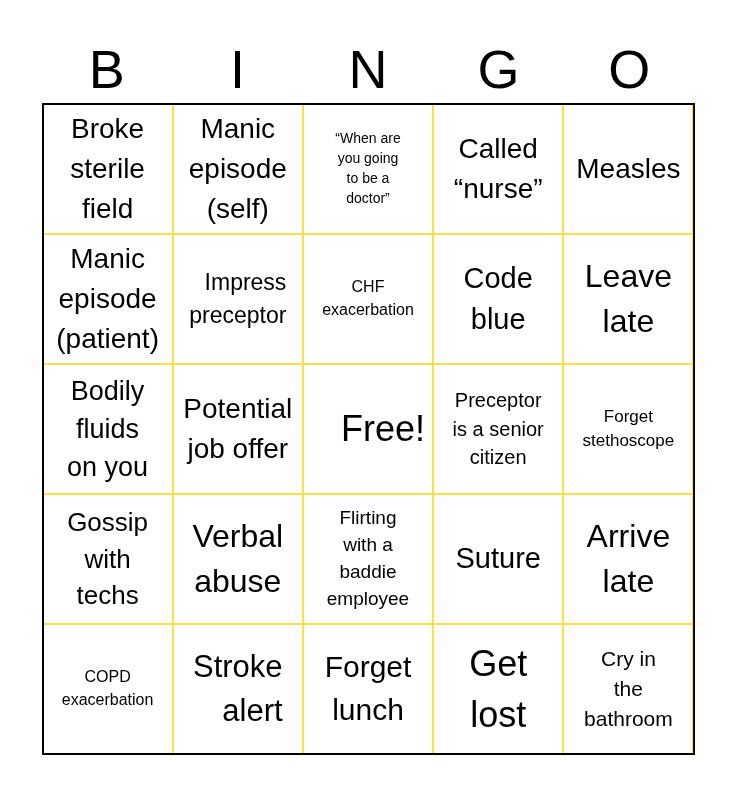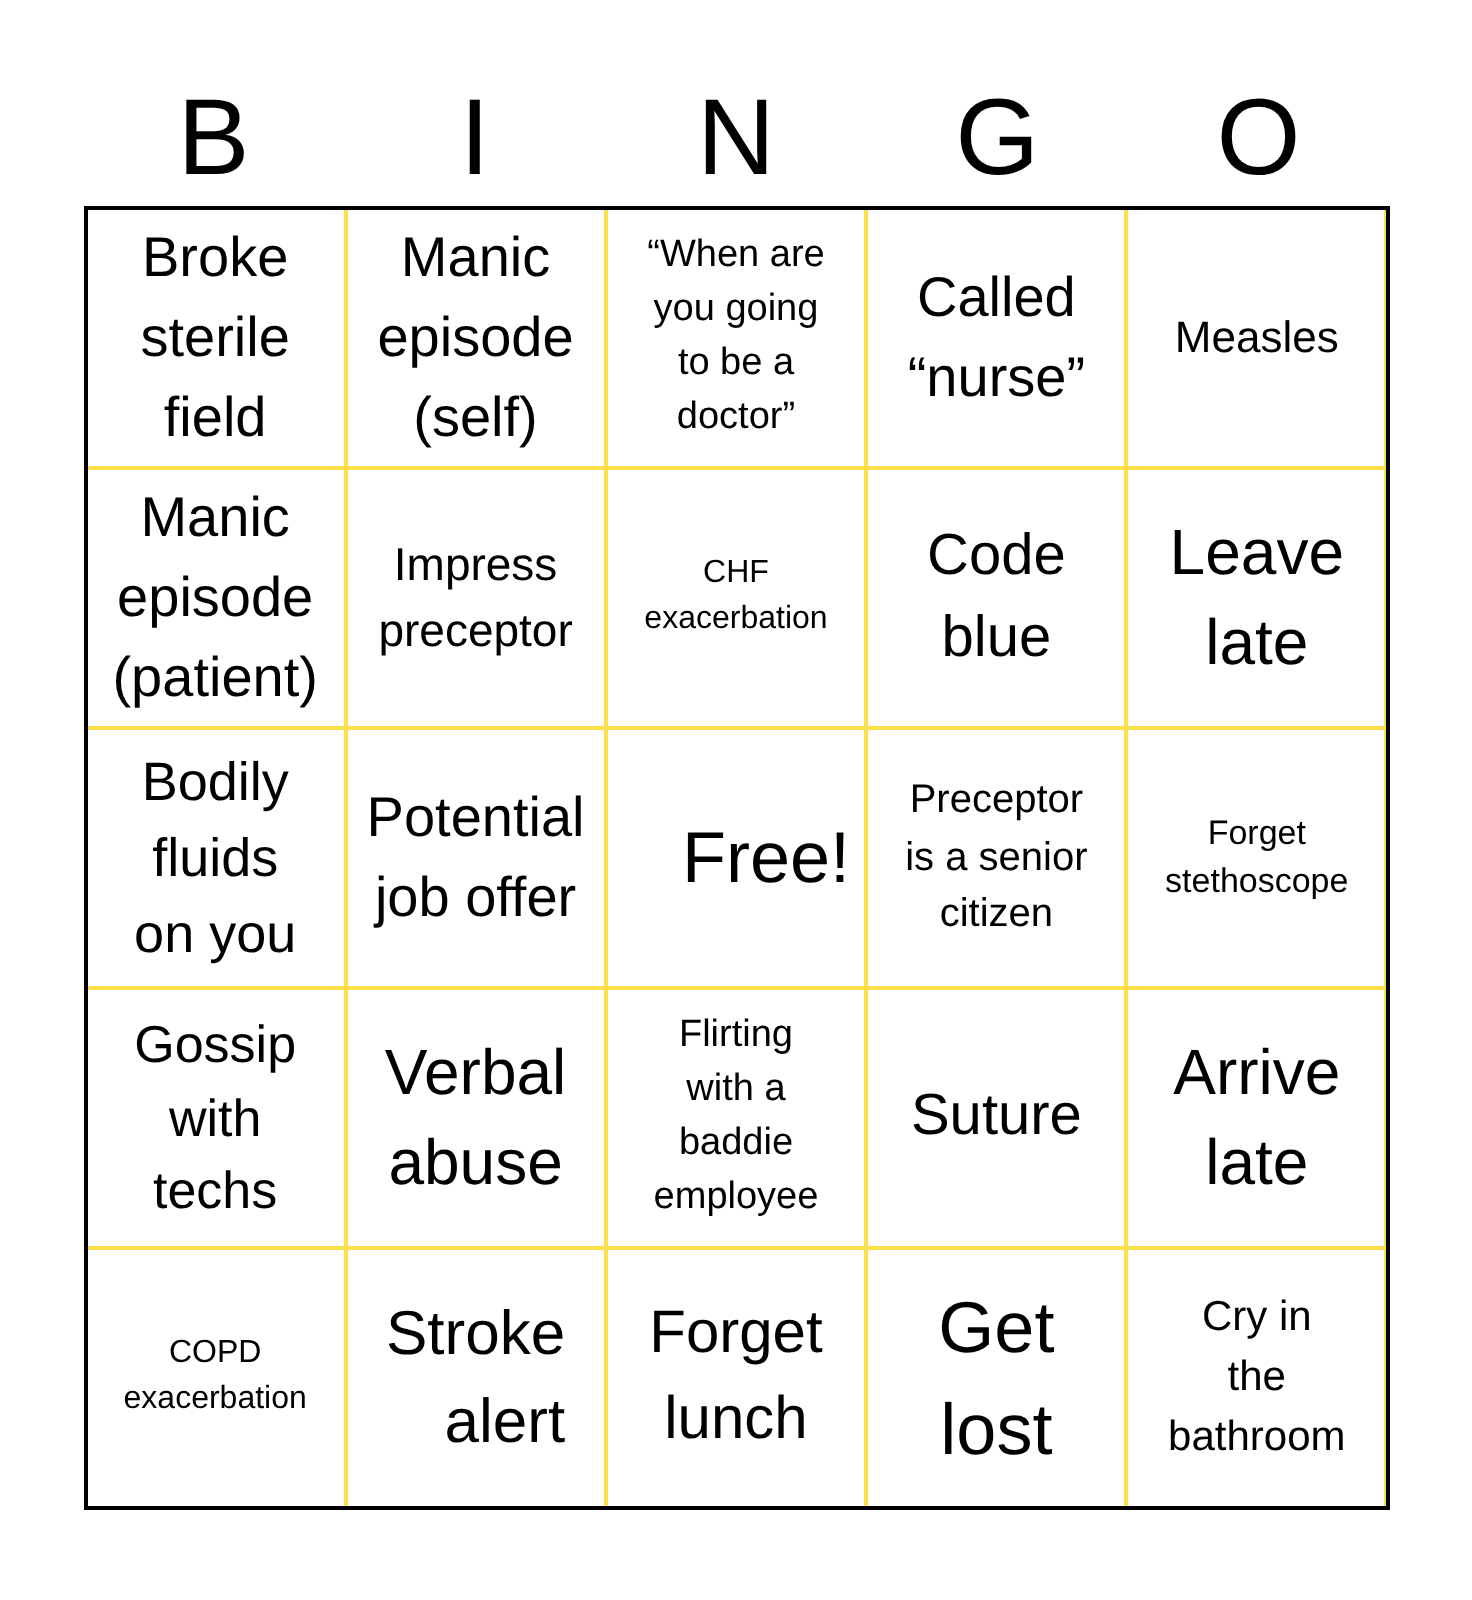--- a/index.html
+++ b/index.html
@@ -69,31 +69,31 @@
     <span class="letter">O</span>
   </div>
 
   <div class="card">
     <div class="cell" style="font-size: 28px;">Broke
 sterile
 field</div>
     <div class="cell" style="font-size: 28px;">Manic
 episode
 (self)</div>
-    <div class="cell" style="font-size: 19px;">“When are
+    <div class="cell" style="font-size: 14px;">“When are
 you going
 to be a
 doctor”</div>
     <div class="cell" style="font-size: 28px;">Called
 “nurse”</div>
-    <div class="cell" style="font-size: 22px;">Measles</div>
+    <div class="cell" style="font-size: 28px;">Measles</div>
     <div class="cell" style="font-size: 28px;">Manic
 episode
 (patient)</div>
-    <div class="cell" style="font-size: 23px;">Impress
+    <div class="cell" style="font-size: 23px; text-align: right;">Impress
 preceptor</div>
     <div class="cell" style="font-size: 16px;">CHF
 exacerbation</div>
     <div class="cell" style="font-size: 29px;">Code
 blue</div>
     <div class="cell" style="font-size: 32px;">Leave
 late</div>
     <div class="cell" style="font-size: 27px;">Bodily
 fluids
 on you</div>

